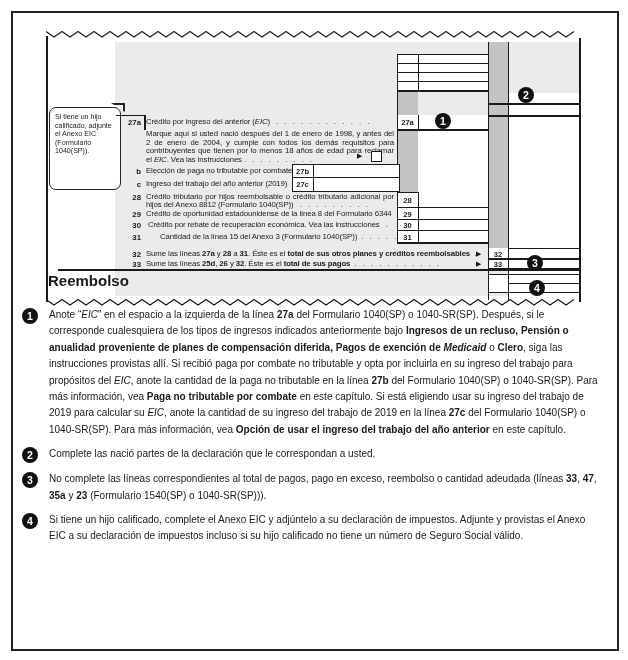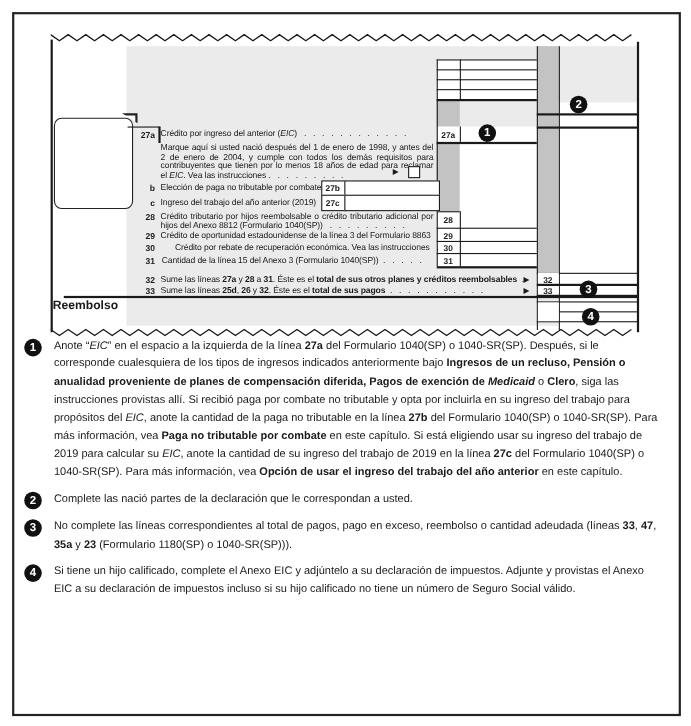--- a/index.html
+++ b/index.html
@@ -98,20 +98,21 @@
   <div class="rule" style="left:508px;top:283px;width:72px;height:1px;z-index:4;"></div>
   <div class="rule" style="left:488px;top:292px;width:92px;height:1px;z-index:4;"></div>
 
   <div class="whitebox" style="left:489px;top:248px;width:19px;height:10px;z-index:4;"></div>
   <div class="whitebox" style="left:489px;top:259px;width:19px;height:9px;z-index:4;"></div>
   <div class="whitebox" style="left:489px;top:275px;width:19px;height:17px;z-index:4;"></div>
   <div class="fboxnum" style="left:488px;top:249.5px;width:20px;z-index:5;">32</div>
   <div class="fboxnum" style="left:488px;top:259.5px;width:20px;z-index:5;">33</div>
 
   <div class="callout">
+    <span>Si tiene un hijo calificado, adjunte el Anexo EIC (Formulario 1040(SP)).</span>
     <span class="tab1"></span>
     <span class="tab2"></span>
   </div>
 
   <div class="rule" style="left:116px;top:114.5px;width:29px;height:1.5px;z-index:6;"></div>
   <div class="rule" style="left:144px;top:114.5px;width:1.5px;height:15px;z-index:6;"></div>
   <div class="fnum" style="left:118px;top:117.5px;width:23px;z-index:6;">27a</div>
   <div class="fboxnum" style="left:397px;top:117.5px;width:21px;z-index:6;">27a</div>
   <div class="ftext nowrap" style="left:146px;top:117.5px;z-index:6;"><span>Crédito por ingreso del anterior (</span><span class="i">EIC</span><span>)&nbsp;&nbsp;&nbsp;.&nbsp;&nbsp;&nbsp;.&nbsp;&nbsp;&nbsp;.&nbsp;&nbsp;&nbsp;.&nbsp;&nbsp;&nbsp;.&nbsp;&nbsp;&nbsp;.&nbsp;&nbsp;&nbsp;.&nbsp;&nbsp;&nbsp;.&nbsp;&nbsp;&nbsp;.&nbsp;&nbsp;&nbsp;.&nbsp;&nbsp;&nbsp;.&nbsp;&nbsp;&nbsp;.</span></div>
 
@@ -129,59 +130,59 @@
   <div class="ftext nowrap" style="left:146px;top:179.5px;z-index:6;">Ingreso del trabajo del año anterior (2019)&nbsp;&nbsp;&nbsp;&nbsp;.</div>
   <div class="abs" style="left:292px;top:177px;width:21px;height:13px;border:1px solid #1a1a1a;background:#fff;z-index:6;"></div>
   <div class="abs" style="left:313px;top:177px;width:85px;height:13px;border:1px solid #1a1a1a;background:#fff;z-index:6;"></div>
   <div class="fboxnum" style="left:292px;top:179.5px;width:21px;z-index:7;">27c</div>
 
   <div class="fnum" style="left:118px;top:192.5px;width:23px;z-index:6;">28</div>
   <div class="ftext fjust" style="left:146px;top:192.5px;width:248px;z-index:6;">Crédito tributario por hijos reembolsable o crédito tributario adicional por hijos del Anexo 8812 (Formulario 1040(SP))&nbsp;&nbsp;&nbsp;.&nbsp;&nbsp;&nbsp;.&nbsp;&nbsp;&nbsp;.&nbsp;&nbsp;&nbsp;.&nbsp;&nbsp;&nbsp;.&nbsp;&nbsp;&nbsp;.&nbsp;&nbsp;&nbsp;.&nbsp;&nbsp;&nbsp;.&nbsp;&nbsp;&nbsp;.</div>
   <div class="fboxnum" style="left:397px;top:196px;width:21px;z-index:6;">28</div>
 
   <div class="fnum" style="left:118px;top:209.5px;width:23px;z-index:6;">29</div>
-  <div class="ftext nowrap" style="left:146px;top:209.5px;z-index:6;">Crédito de oportunidad estadounidense de la línea 3 del Formulario 8863</div>
+  <div class="ftext nowrap" style="left:146px;top:209.5px;z-index:6;">Crédito de oportunidad estadounidense de la línea 8 del Formulario 6344</div>
   <div class="fboxnum" style="left:397px;top:209.5px;width:21px;z-index:6;">29</div>
 
   <div class="fnum" style="left:118px;top:221px;width:23px;z-index:6;">30</div>
-  <div class="ftext nowrap" style="left:159px;top:221px;z-index:6;">Crédito por rebate de recuperación económica. Vea las instrucciones&nbsp;&nbsp;&nbsp;.</div>
+  <div class="ftext nowrap" style="left:148px;top:221px;z-index:6;">Crédito por rebate de recuperación económica. Vea las instrucciones&nbsp;&nbsp;&nbsp;.</div>
   <div class="fboxnum" style="left:397px;top:221px;width:21px;z-index:6;">30</div>
 
   <div class="fnum" style="left:118px;top:232.5px;width:23px;z-index:6;">31</div>
-  <div class="ftext nowrap" style="left:147px;top:232.5px;z-index:6;">Cantidad de la línea 15 del Anexo 3 (Formulario 1040(SP))&nbsp;&nbsp;.&nbsp;&nbsp;&nbsp;.&nbsp;&nbsp;&nbsp;.&nbsp;&nbsp;&nbsp;.&nbsp;&nbsp;&nbsp;.</div>
+  <div class="ftext nowrap" style="left:160px;top:232.5px;z-index:6;">Cantidad de la línea 15 del Anexo 3 (Formulario 1040(SP))&nbsp;&nbsp;.&nbsp;&nbsp;&nbsp;.&nbsp;&nbsp;&nbsp;.&nbsp;&nbsp;&nbsp;.&nbsp;&nbsp;&nbsp;.</div>
   <div class="fboxnum" style="left:397px;top:232.5px;width:21px;z-index:6;">31</div>
 
   <div class="fnum" style="left:118px;top:249.5px;width:23px;z-index:6;">32</div>
   <div class="ftext nowrap" style="left:146px;top:249.5px;z-index:6;"><span>Sume las líneas </span><span class="b">27a</span><span> y </span><span class="b">28</span><span> a </span><span class="b">31</span><span>. Éste es el </span><span class="b">total de sus otros planes y créditos reembolsables</span><span>&nbsp;&nbsp;.</span></div>
   <div class="arrow" style="left:476px;top:250px;z-index:6;">▶</div>
 
   <div class="fnum" style="left:118px;top:259.5px;width:23px;z-index:6;">33</div>
   <div class="ftext nowrap" style="left:146px;top:259.5px;z-index:6;"><span>Sume las líneas </span><span class="b">25d</span><span>, </span><span class="b">26</span><span> y </span><span class="b">32</span><span>. Éste es el </span><span class="b">total de sus pagos</span><span>&nbsp;&nbsp;.&nbsp;&nbsp;&nbsp;.&nbsp;&nbsp;&nbsp;.&nbsp;&nbsp;&nbsp;.&nbsp;&nbsp;&nbsp;.&nbsp;&nbsp;&nbsp;.&nbsp;&nbsp;&nbsp;.&nbsp;&nbsp;&nbsp;.&nbsp;&nbsp;&nbsp;.&nbsp;&nbsp;&nbsp;.&nbsp;&nbsp;&nbsp;.</span></div>
   <div class="arrow" style="left:476px;top:260px;z-index:6;">▶</div>
 
   <div class="rule" style="left:58px;top:269px;width:522px;height:1.5px;z-index:6;"></div>
-  <div class="abs" style="left:48px;top:272px;font-size:11px;font-weight:bold;z-index:6;">Reembolso</div>
+  <div class="abs" style="left:48px;top:272px;font-size:15px;font-weight:bold;z-index:6;">Reembolso</div>
 
   <div class="circle" style="left:435px;top:113px;">1</div>
   <div class="circle" style="left:518px;top:87px;">2</div>
   <div class="circle" style="left:527px;top:255px;">3</div>
   <div class="circle" style="left:529px;top:280px;">4</div>
 
   <div class="notes">
     <div class="note">
       <div class="ncircle">1</div>
       <div class="ntext"><span>Anote “</span><span class="i">EIC</span><span>” en el espacio a la izquierda de la línea </span><span class="b">27a</span><span> del Formulario 1040(SP) o 1040-SR(SP). Después, si le corresponde cualesquiera de los tipos de ingresos indicados anteriormente bajo </span><span class="b">Ingresos de un recluso, Pensión o anualidad proveniente de planes de compensación diferida, Pagos de exención de </span><span class="bi">Medicaid</span><span> o </span><span class="b">Clero</span><span>, siga las instrucciones provistas allí. Si recibió paga por combate no tributable y opta por incluirla en su ingreso del trabajo para propósitos del </span><span class="i">EIC</span><span>, anote la cantidad de la paga no tributable en la línea </span><span class="b">27b</span><span> del Formulario 1040(SP) o 1040-SR(SP). Para más información, vea </span><span class="b">Paga no tributable por combate</span><span> en este capítulo. Si está eligiendo usar su ingreso del trabajo de 2019 para calcular su </span><span class="i">EIC</span><span>, anote la cantidad de su ingreso del trabajo de 2019 en la línea </span><span class="b">27c</span><span> del Formulario 1040(SP) o 1040-SR(SP). Para más información, vea </span><span class="b">Opción de usar el ingreso del trabajo del año anterior</span><span> en este capítulo.</span></div>
     </div>
     <div class="note">
       <div class="ncircle">2</div>
       <div class="ntext"><span>Complete las nació partes de la declaración que le correspondan a usted.</span></div>
     </div>
     <div class="note">
       <div class="ncircle">3</div>
-      <div class="ntext"><span>No complete las líneas correspondientes al total de pagos, pago en exceso, reembolso o cantidad adeudada (líneas </span><span class="b">33</span><span>, </span><span class="b">47</span><span>, </span><span class="b">35a</span><span> y </span><span class="b">23</span><span> (Formulario 1180(SP) o 1040-SR(SP))).</span></div>
+      <div class="ntext"><span>No complete las líneas correspondientes al total de pagos, pago en exceso, reembolso o cantidad adeudada (líneas </span><span class="b">33</span><span>, </span><span class="b">47</span><span>, </span><span class="b">35a</span><span> y </span><span class="b">23</span><span> (Formulario 1540(SP) o 1040-SR(SP))).</span></div>
     </div>
     <div class="note">
       <div class="ncircle">4</div>
       <div class="ntext"><span>Si tiene un hijo calificado, complete el Anexo EIC y adjúntelo a su declaración de impuestos. Adjunte y provistas el Anexo EIC a su declaración de impuestos incluso si su hijo calificado no tiene un número de Seguro Social válido.</span></div>
     </div>
   </div>
 
 </div>
 
 </body></html>

